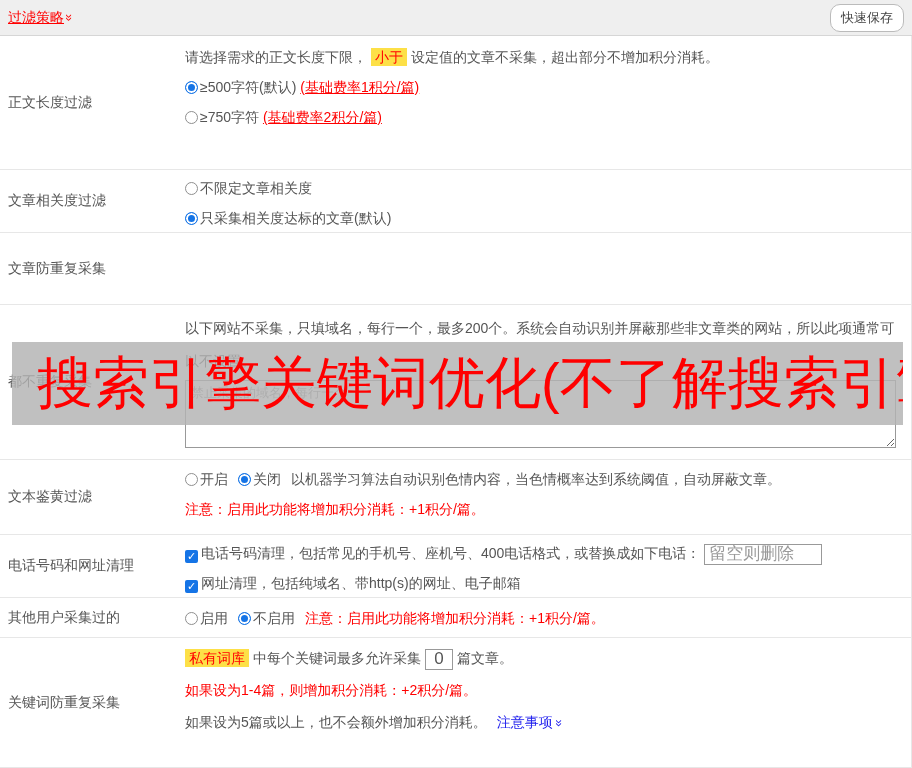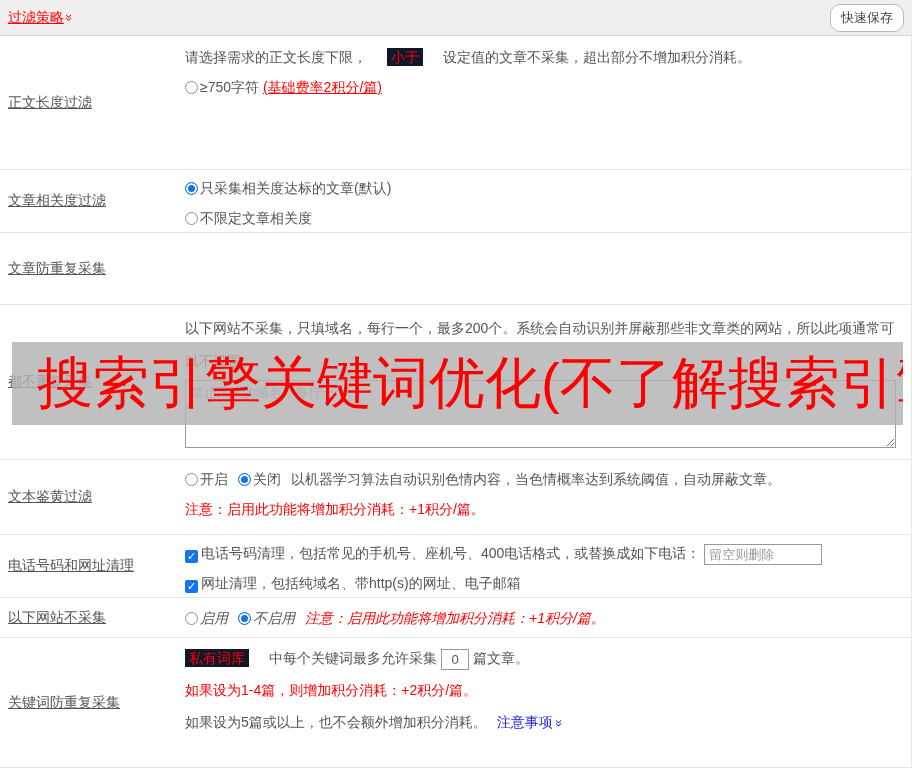--- a/index.html
+++ b/index.html
@@ -22,66 +22,66 @@
   .save-btn {
     background:#fff; border:1px solid #bbb; border-radius:10px;
     font-size:13px; color:#444; padding:4px 10px; cursor:pointer;
     font-family:inherit;
   }
   
   .row { display:flex; border-bottom:1px solid #e7e7e7; border-right:1px solid #e7e7e7; }
   .row:last-child { border-bottom:none; }
   .row-label {
     width:185px; min-width:185px; padding-left:8px;
-    display:flex; align-items:center; color:#555;text-decoration:underline;
+    display:flex; align-items:center; color:#555;
   }
   .row-content { flex:1; }
   .line { line-height:30px; white-space:nowrap; }
   .red { color:#f00; }
   .red-underline { color:#f00; text-decoration:underline; }
-  .pink-tag { color:#f00; background:#0f172a; padding:1px 4px; margin:0 20px; }
+  .pink-tag { color:#f00; background:#fde047; padding:1px 4px; margin:0 4px; }
   .blue-link { color:#2222ee; text-decoration:none; cursor:pointer; }
   
   .radio {
     display:inline-block; width:13px; height:13px; border-radius:50%;
     border:1px solid #8f8f8f; background:#fff; vertical-align:-2px; margin-right:2px;
   }
   .radio.checked {
     border:1px solid #1574e6; background:#1574e6;
     box-shadow: inset 0 0 0 2px #fff;
   }
   
   .checkbox {
     display:inline-block; width:13px; height:13px; border-radius:2px;
     background:#1574e6; color:#fff; font-size:11px; line-height:13px;
     text-align:center; vertical-align:-2px; margin-right:3px;
   }
   
   .text-input {
-    border:1px solid #999; height:21px; font-size:13px; color:#555;
+    border:1px solid #999; height:21px; font-size:17px; color:#555;
     padding:0 4px; font-family:inherit; vertical-align:middle;
   }
   .text-input::placeholder { color:#999; }
   .phone-input { width:118px; }
   .count-input { width:28px; text-align:center; margin:0 4px; }
   .site-textarea {
     width:711px; height:68px; border:1px solid #999; resize:both;
     font-family:inherit; font-size:13px; color:#555; padding:3px 5px;
     margin-top:2px;
   }
   .site-textarea::placeholder { color:#999; }
   .desc { line-height:33px; white-space:normal; padding-right:10px; }
   
   .r1 .row-content { padding-top:6px; }
   .r2 .row-content { padding-top:3px; }
   .r3 .row-content { padding-top:9px; }
   .r4 .row-content { padding-top:7px; }
   .r5 .row-content { padding-top:4px; }
   .r6 .row-content { padding-top:3px; }
-  .r7 .row-content { display:flex; align-items:center;font-style:italic; }
+  .r7 .row-content { display:flex; align-items:center; }
   .r8 .row-content { padding-top:4px; }
   .r8 .line { line-height:32px; }
   .gap { display:inline-block; width:10px; }
   
   .overlay {
     position:absolute; left:12px; right:9px; top:342px; height:83px;
     background:rgba(178,178,178,0.82); z-index:20; overflow:hidden;
     display:flex; align-items:center;
   }
   .overlay-text {
@@ -99,33 +99,36 @@
   <button class="save-btn">快速保存</button>
 </div>
 
 <div class="row r1" style="height:134px">
   <div class="row-label">正文长度过滤</div>
   <div class="row-content">
     <div class="line">
       <span>请选择需求的正文长度下限，</span><span class="pink-tag">小于</span><span>设定值的文章不采集，超出部分不增加积分消耗。</span>
     </div>
     <div class="line">
+      <span class="radio checked"></span><span>≥500字符(默认)</span> <span class="red-underline">(基础费率1积分/篇)</span>
+    </div>
+    <div class="line">
       <span class="radio"></span><span>≥750字符</span> <span class="red-underline">(基础费率2积分/篇)</span>
     </div>
   </div>
 </div>
 
 <div class="row r2" style="height:63px">
   <div class="row-label">文章相关度过滤</div>
   <div class="row-content">
     <div class="line">
-      <span class="radio checked"></span><span>只采集相关度达标的文章(默认)</span>
+      <span class="radio"></span><span>不限定文章相关度</span>
     </div>
     <div class="line">
-      <span class="radio"></span><span>不限定文章相关度</span>
+      <span class="radio checked"></span><span>只采集相关度达标的文章(默认)</span>
     </div>
   </div>
 </div>
 
 <div class="row r3" style="height:72px">
   <div class="row-label">文章防重复采集</div>
 </div>
 
 <div class="row r4" style="height:155px">
   <div class="row-label">都不重复采集</div>
@@ -152,21 +155,21 @@
       <span class="checkbox">✓</span><span>电话号码清理，包括常见的手机号、座机号、400电话格式，或替换成如下电话：</span>
       <input class="text-input phone-input" placeholder="留空则删除" style="">
     </div>
     <div class="line">
       <span class="checkbox">✓</span><span>网址清理，包括纯域名、带http(s)的网址、电子邮箱</span>
     </div>
   </div>
 </div>
 
 <div class="row r7" style="height:40px">
-  <div class="row-label">以下网站不采集</div>
+  <div class="row-label">其他用户采集过的</div>
   <div class="row-content">
     <div class="line">
       <span><span class="radio"></span><span>启用</span></span><span class="gap"></span><span><span class="radio checked"></span><span>不启用</span></span><span class="gap"></span><span class="red">注意：启用此功能将增加积分消耗：+1积分/篇。</span>
     </div>
   </div>
 </div>
 
 <div class="row r8" style="height:130px">
   <div class="row-label">关键词防重复采集</div>
   <div class="row-content">

